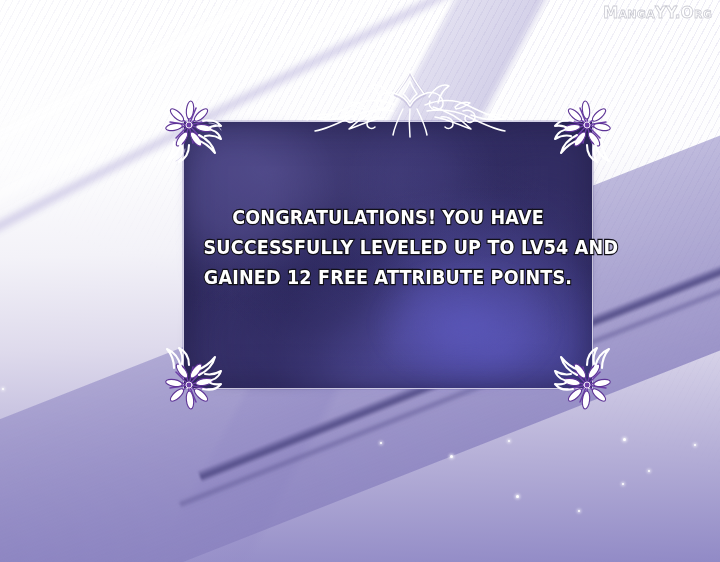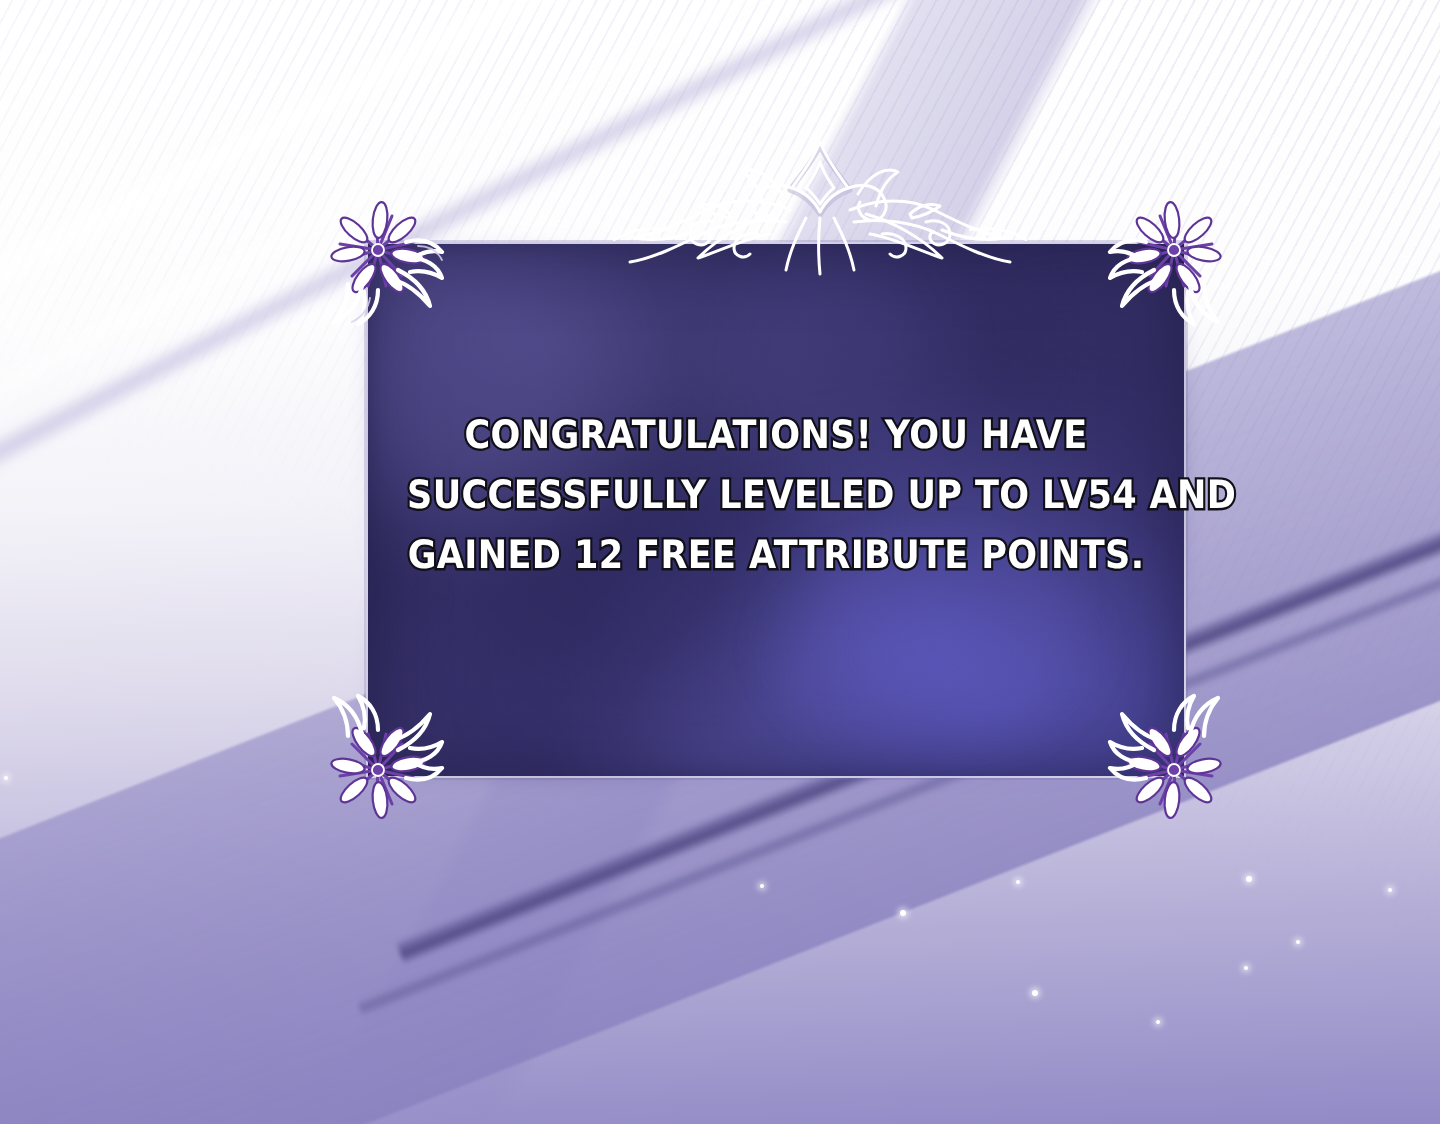--- a/index.html
+++ b/index.html
@@ -255,20 +255,21 @@
   <div class="sparkle" style="left:516px;top:495px;width:3px;height:3px;"></div>
   <div class="sparkle" style="left:578px;top:510px;width:2px;height:2px;"></div>
   <div class="sparkle" style="left:623px;top:438px;width:3px;height:3px;"></div>
   <div class="sparkle" style="left:648px;top:470px;width:2px;height:2px;"></div>
   <div class="sparkle" style="left:380px;top:442px;width:2px;height:2px;"></div>
   <div class="sparkle" style="left:508px;top:440px;width:2px;height:2px;"></div>
   <div class="sparkle" style="left:622px;top:483px;width:2px;height:2px;"></div>
   <div class="sparkle" style="left:694px;top:444px;width:2px;height:2px;"></div>
   <div class="sparkle" style="left:2px;top:388px;width:2px;height:2px;"></div>
 
+  <div class="watermark">MangaYY.Org</div>
 
   <div class="panel-wrap">
     <div class="panel">
       <div class="panel-tex"></div>
       <div class="panel-glow"></div>
     </div>
 
     <div class="msg">
       <span class="msg-line">Congratulations! You have</span>
       <span class="msg-line">successfully leveled up to Lv54 and</span>

